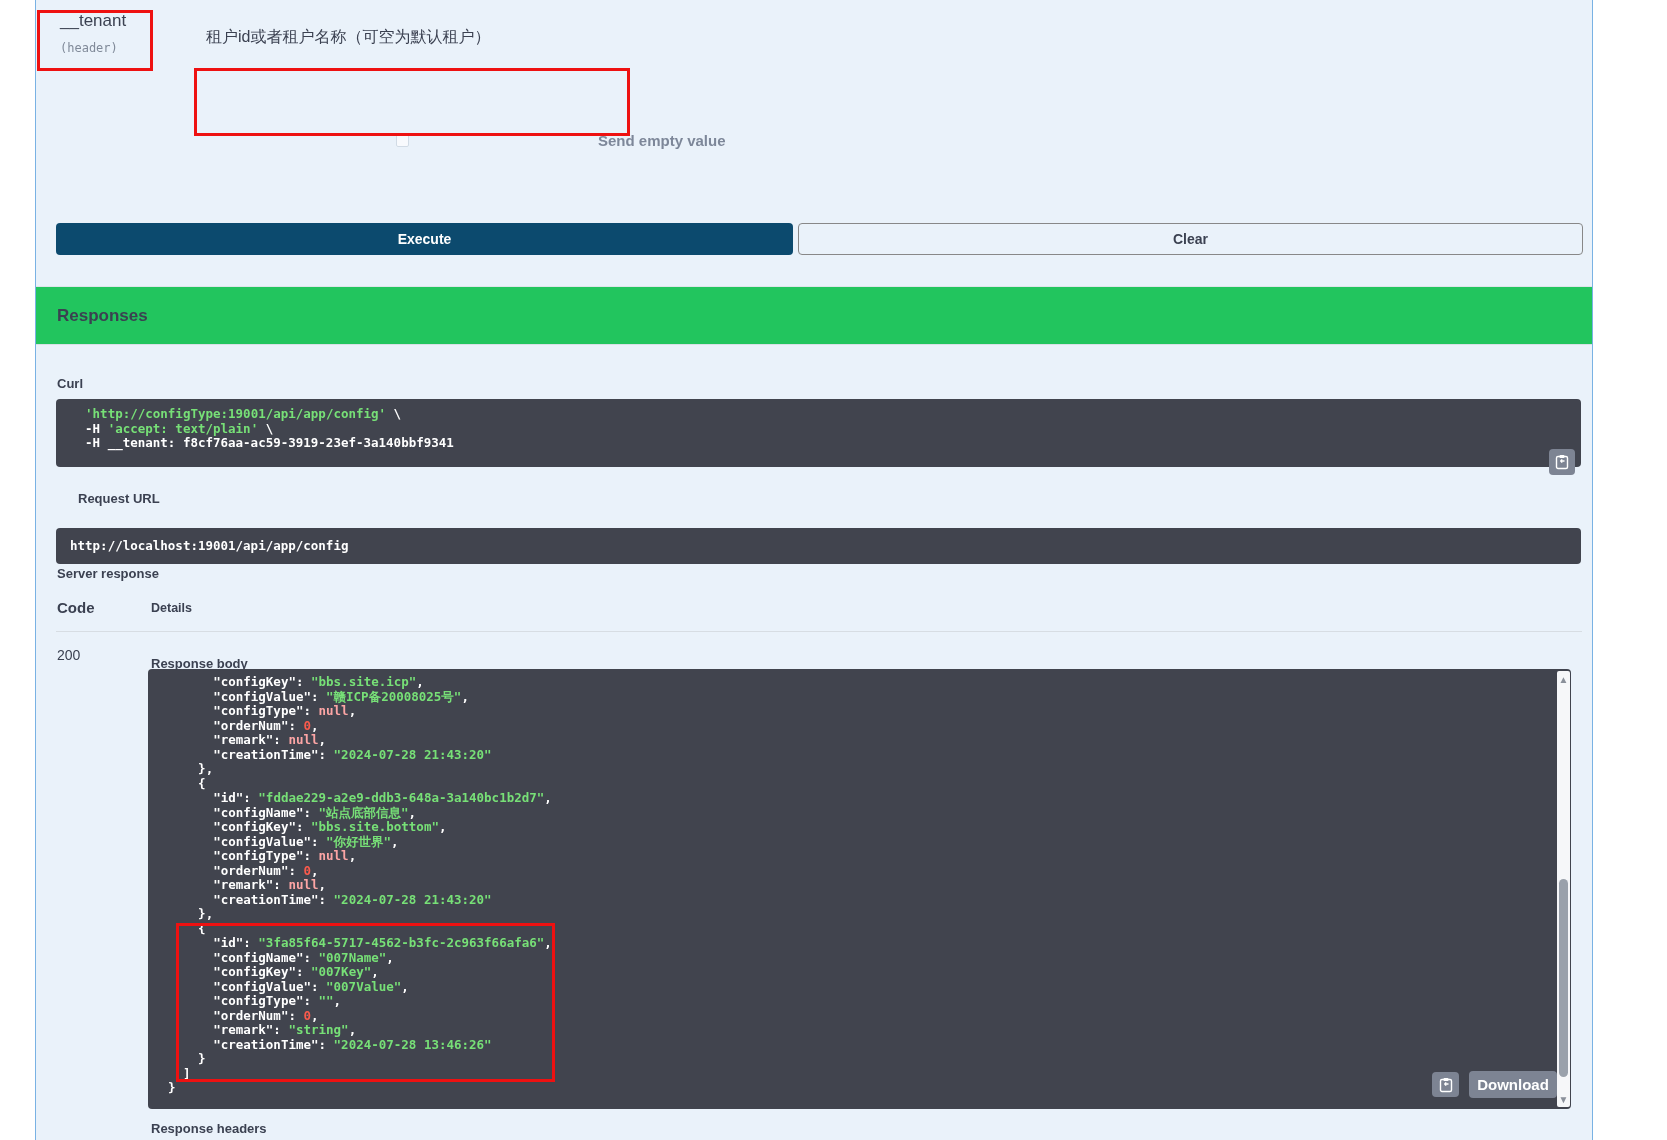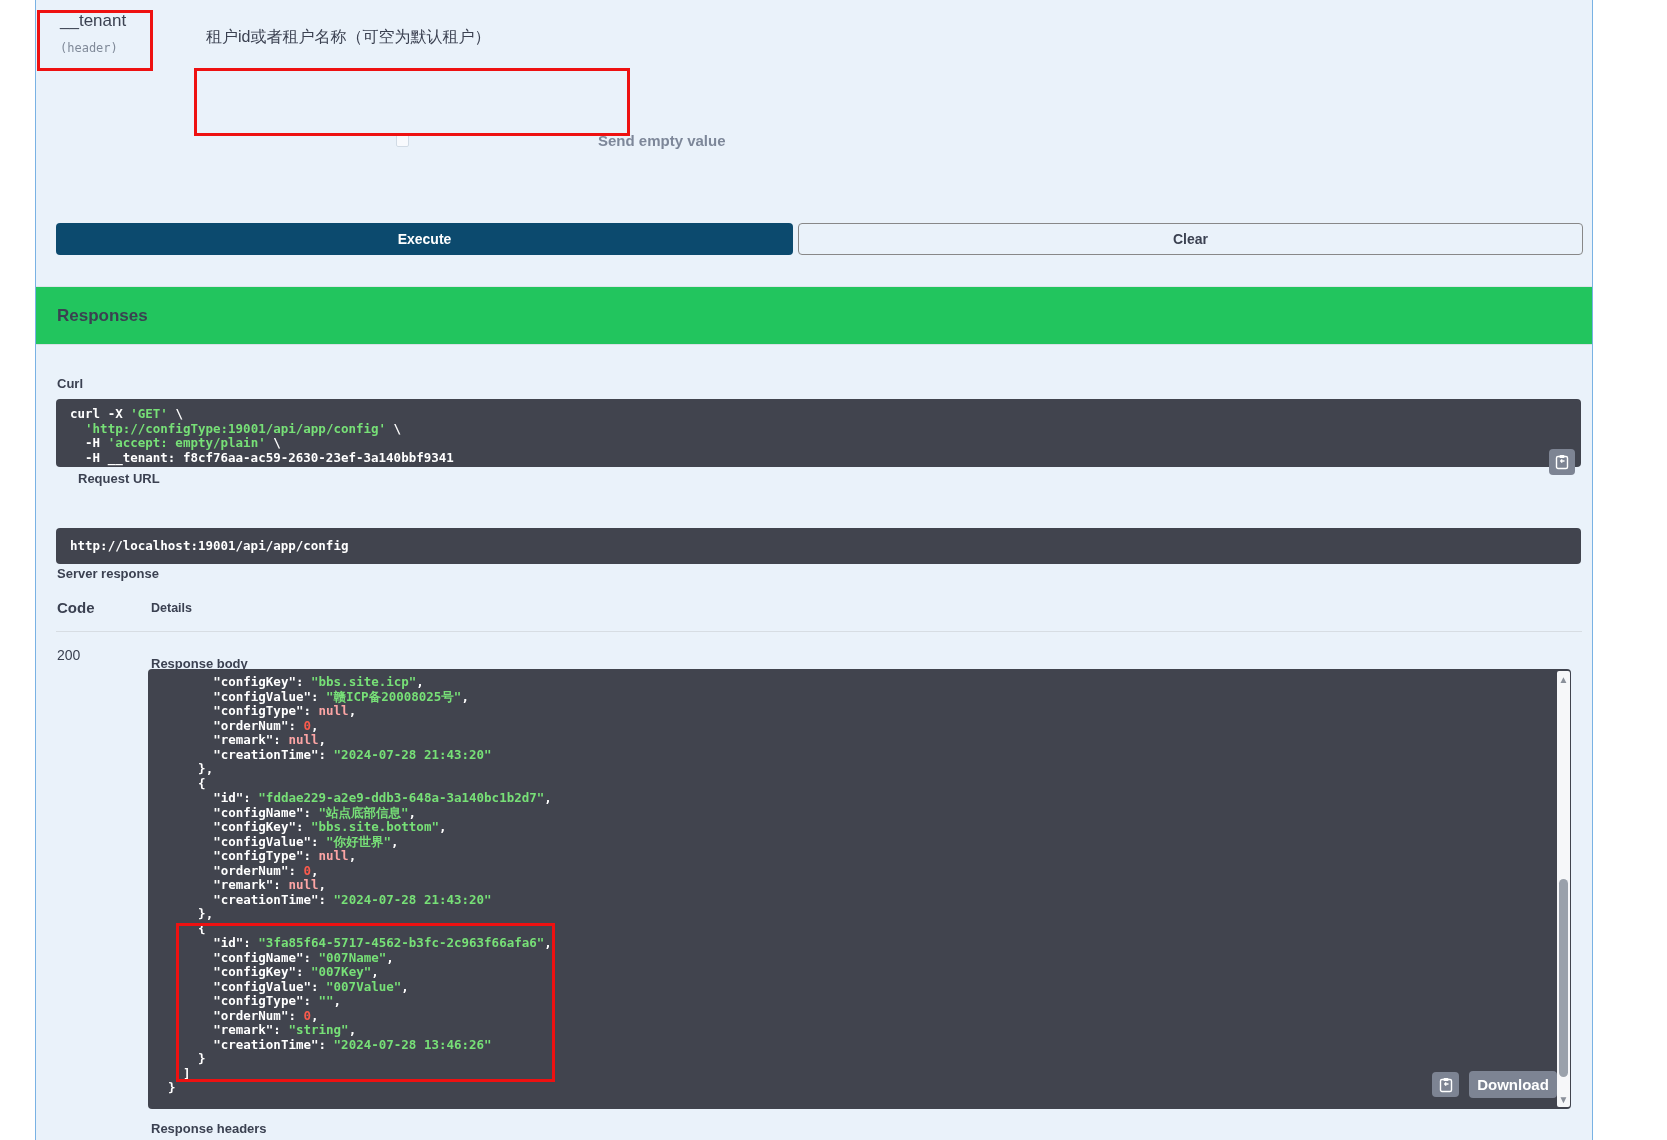--- a/index.html
+++ b/index.html
@@ -100,34 +100,33 @@
 
     <button class="btn btn-execute" style="left:20px;top:244px;width:737px;height:32px;">Execute</button>
     <button class="btn btn-clear" style="left:762px;top:244px;width:785px;height:32px;">Clear</button>
 
     <div class="responses-band" style="left:0;top:307px;width:1556px;height:57px;">
       <div class="abs responses-title" style="left:21px;top:19px;">Responses</div>
     </div>
 
     <div class="abs section-label" style="left:21px;top:397px;">Curl</div>
     <div class="code-block" style="left:20px;top:420px;width:1525px;height:68px;padding:8px 14px;">
-        <div class="code-line"><span class="tok-plain">curl -X </span><span class="tok-str">'GET'</span><span class="tok-plain"> \</span></div>
         <div class="code-line"><span class="tok-plain">  </span><span class="tok-str">'http://configType:19001/api/app/config'</span><span class="tok-plain"> \</span></div>
-        <div class="code-line"><span class="tok-plain">  -H </span><span class="tok-str">'accept: empty/plain'</span><span class="tok-plain"> \</span></div>
-        <div class="code-line"><span class="tok-plain">  -H __tenant: f8cf76aa-ac59-2630-23ef-3a140bbf9341</span></div>
+        <div class="code-line"><span class="tok-plain">  -H </span><span class="tok-str">'accept: text/plain'</span><span class="tok-plain"> \</span></div>
+        <div class="code-line"><span class="tok-plain">  -H __tenant: f8cf76aa-ac59-3919-23ef-3a140bbf9341</span></div>
       </div>
     <button class="icon-btn" style="left:1513px;top:470px;width:26px;height:26px;" title="">
       <svg width="14" height="16" viewBox="0 0 14 16">
         <rect x="1.5" y="2.5" width="11" height="12" rx="1.5" fill="none" stroke="#ffffff" stroke-width="1.4"></rect>
         <rect x="4.5" y="1" width="5" height="3" rx="1" fill="#ffffff"></rect>
         <path d="M9.5 7 L5.5 7 M5.5 7 L7.2 5.4 M5.5 7 L7.2 8.6" stroke="#ffffff" stroke-width="1.3" fill="none"></path>
       </svg>
     </button>
 
-    <div class="abs section-label" style="left:21px;top:492px;padding-left:21px;">Request URL</div>
+    <div class="abs section-label" style="left:21px;top:512px;padding-left:21px;">Request URL</div>
     <div class="code-block" style="left:20px;top:534px;width:1525px;height:36px;padding:11px 14px;margin-top:15px;">
       <div class="code-line tok-plain">http://localhost:19001/api/app/config</div>
     </div>
 
     <div class="abs section-label" style="left:21px;top:587px;">Server response</div>
 
     <div class="abs col-header" style="left:21px;top:620px;font-size:15px;">Code</div>
     <div class="abs col-header" style="left:115px;top:622px;font-size:12.5px;">Details</div>
     <div class="divider" style="left:20px;top:652px;width:1526px;"></div>
 

